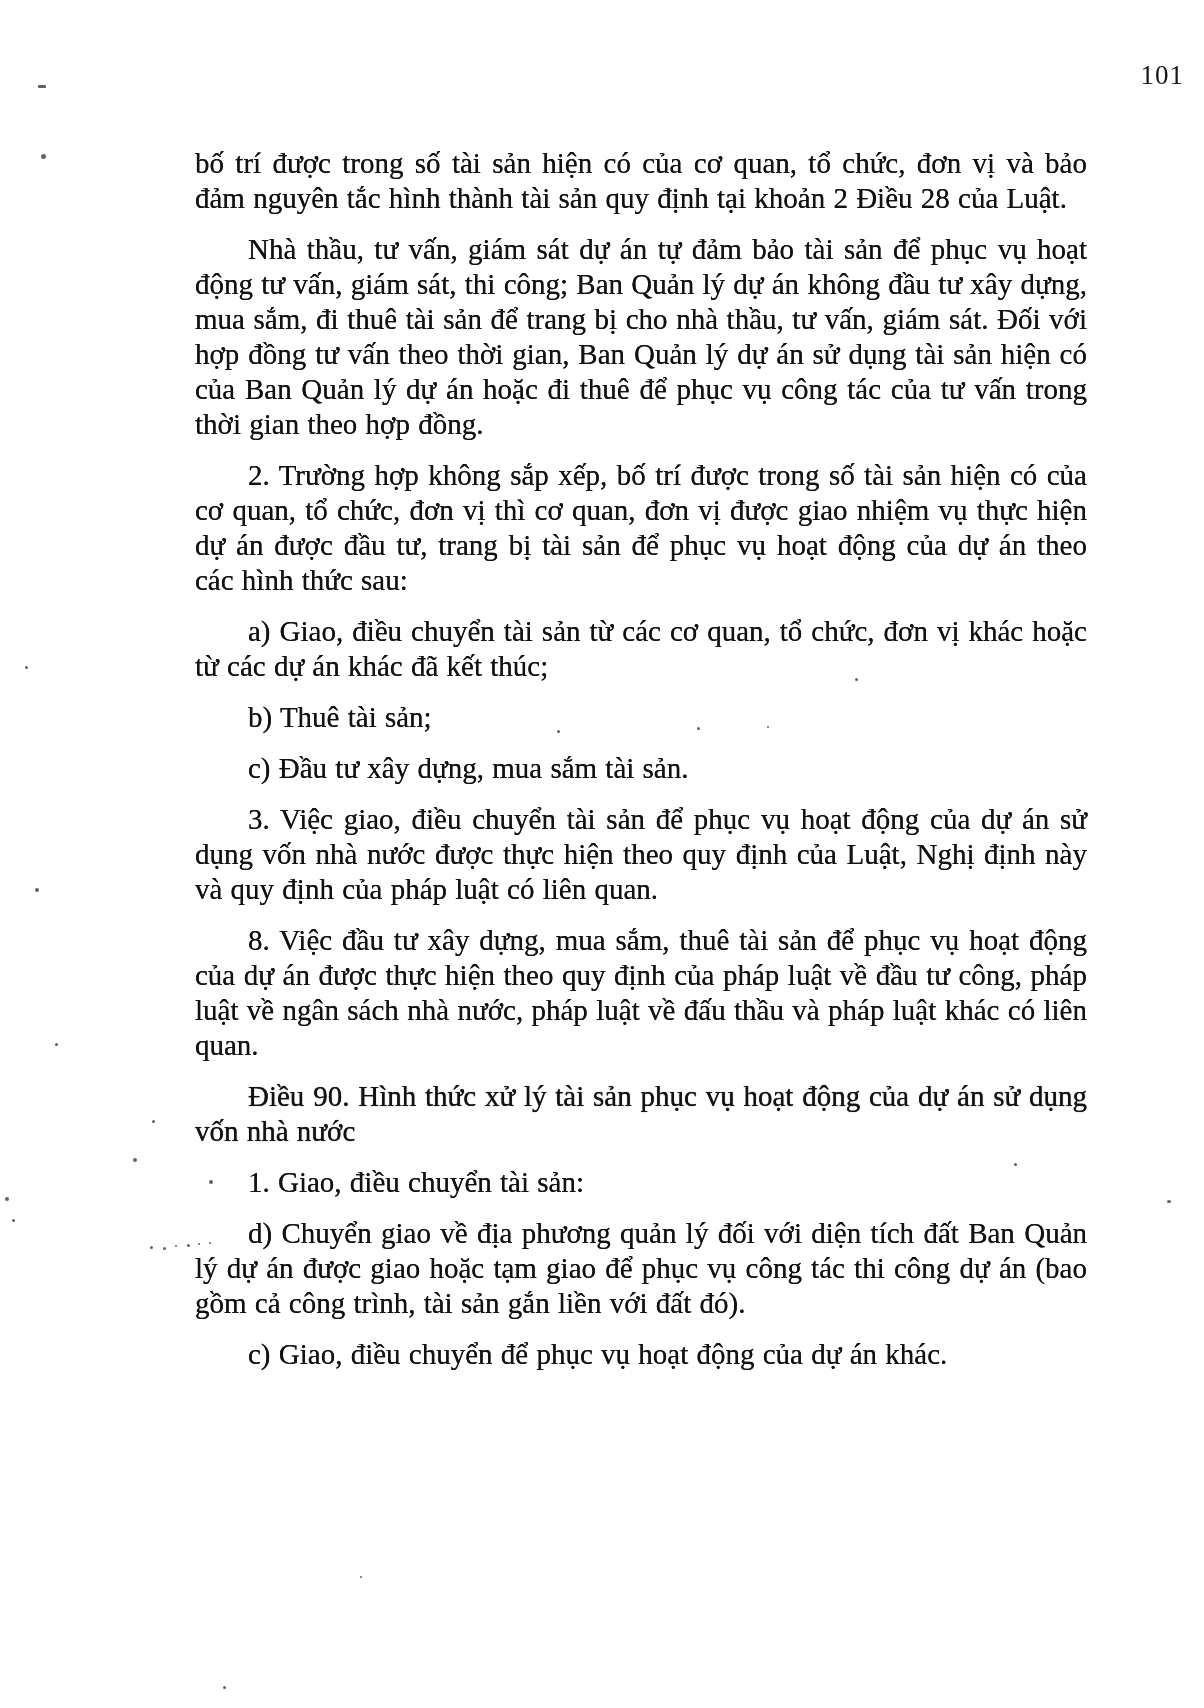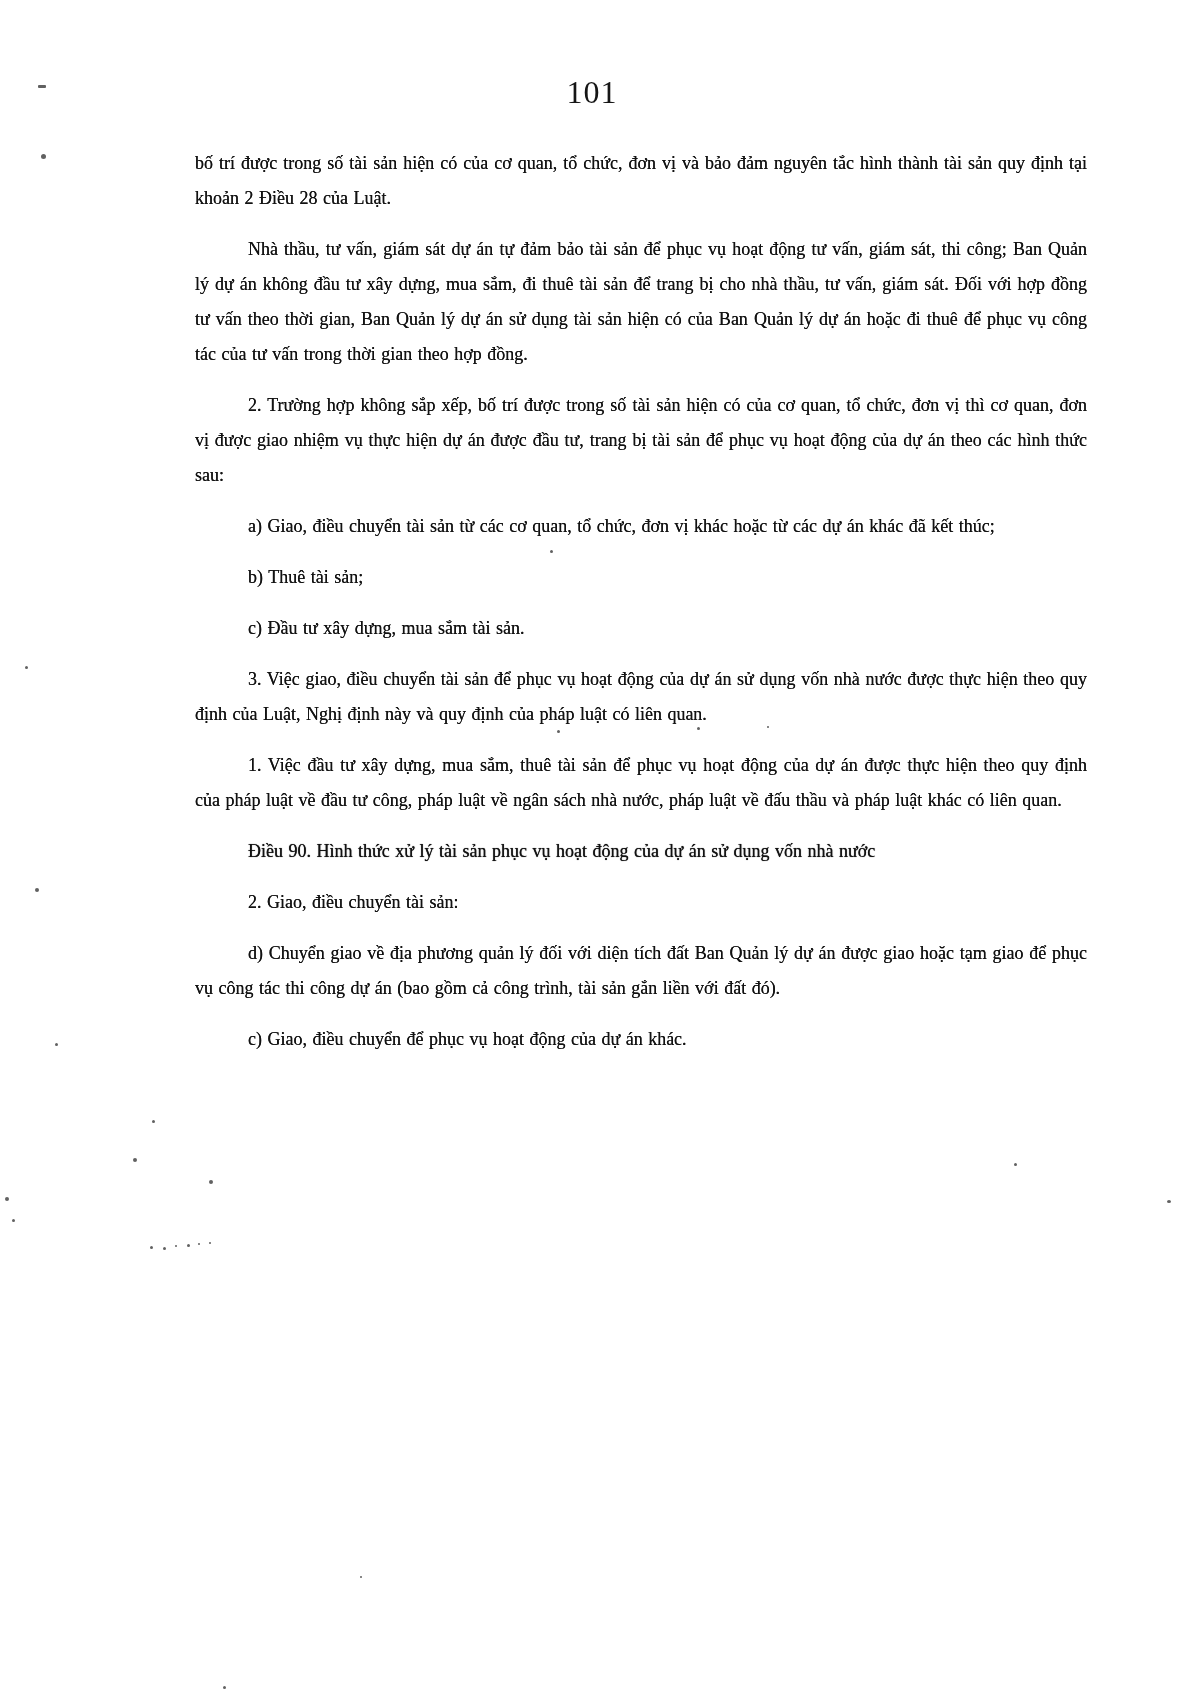--- a/index.html
+++ b/index.html
@@ -15,35 +15,34 @@
     background: #ffffff;
     overflow: hidden;
     font-family: "Liberation Serif", "DejaVu Serif", serif;
     color: #121212;
   }
   .page-number {
     position: absolute;
     top: 60px;
     left: 0;
     width: 1184px; 
-    text-align: center;
-    font-size: 32px;
+    text-align: right;
+    font-size: 27px;
     letter-spacing: 1px;
     color: #161616;
-    margin-top: 14px;
   }
   .content {
     position: absolute;
     left: 195px;
     top: 146px;
     width: 892px;
   }
   .content p {
     margin: 0 0 16px 0;
-    font-size: 18px;
+    font-size: 29px;
     line-height: 35px;
     text-align: justify;
     text-indent: 53px;
     text-shadow: 0 0 0.6px rgba(10,10,10,0.9); 
     word-spacing: 1px;
   }
   .content p.no-indent {
     text-indent: 0;
   }
   .content p.heading {
@@ -76,25 +75,25 @@
     <p>2. Trường hợp không sắp xếp, bố trí được trong số tài sản hiện có của cơ quan, tổ chức, đơn vị thì cơ quan, đơn vị được giao nhiệm vụ thực hiện dự án được đầu tư, trang bị tài sản để phục vụ hoạt động của dự án theo các hình thức sau:</p>
 
     <p>a) Giao, điều chuyển tài sản từ các cơ quan, tổ chức, đơn vị khác hoặc từ các dự án khác đã kết thúc;</p>
 
     <p>b) Thuê tài sản;</p>
 
     <p>c) Đầu tư xây dựng, mua sắm tài sản.</p>
 
     <p>3. Việc giao, điều chuyển tài sản để phục vụ hoạt động của dự án sử dụng vốn nhà nước được thực hiện theo quy định của Luật, Nghị định này và quy định của pháp luật có liên quan.</p>
 
-    <p>1. Việc đầu tư xây dựng, mua sắm, thuê tài sản để phục vụ hoạt động của dự án được thực hiện theo quy định của pháp luật về đầu tư công, pháp luật về ngân sách nhà nước, pháp luật về đấu thầu và pháp luật khác có liên quan.</p>
+    <p>8. Việc đầu tư xây dựng, mua sắm, thuê tài sản để phục vụ hoạt động của dự án được thực hiện theo quy định của pháp luật về đầu tư công, pháp luật về ngân sách nhà nước, pháp luật về đấu thầu và pháp luật khác có liên quan.</p>
 
     <p class="heading">Điều 90. Hình thức xử lý tài sản phục vụ hoạt động của dự án sử dụng vốn nhà nước</p>
 
-    <p>2. Giao, điều chuyển tài sản:</p>
+    <p>1. Giao, điều chuyển tài sản:</p>
 
 
 
     <p>d) Chuyển giao về địa phương quản lý đối với diện tích đất Ban Quản lý dự án được giao hoặc tạm giao để phục vụ công tác thi công dự án (bao gồm cả công trình, tài sản gắn liền với đất đó).</p>
 
     <p>c) Giao, điều chuyển để phục vụ hoạt động của dự án khác.</p>
   </div>
 
   <div class="speck dash" style="left:38px; top:85px; width:8px; height:3px;"></div>
   <div class="speck" style="left:41px; top:154px; width:5px; height:5px;"></div>

